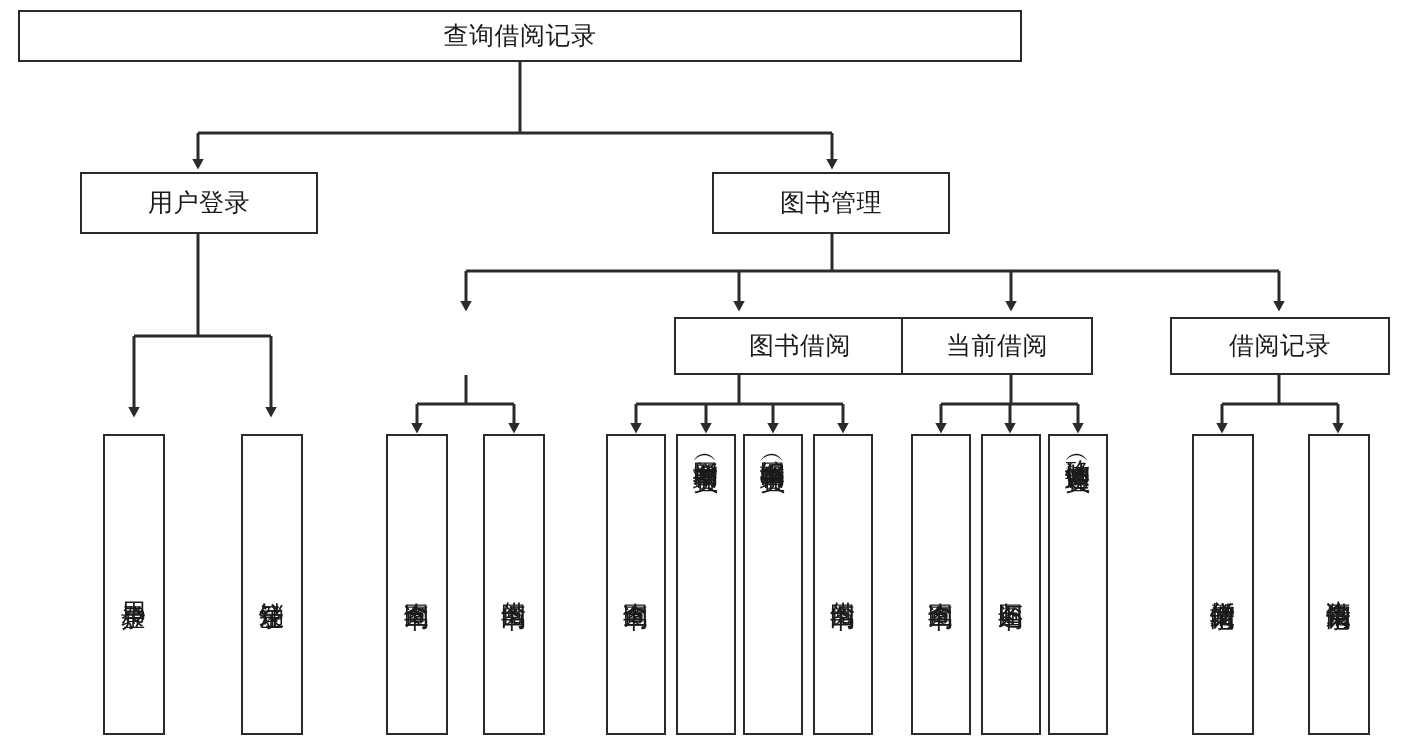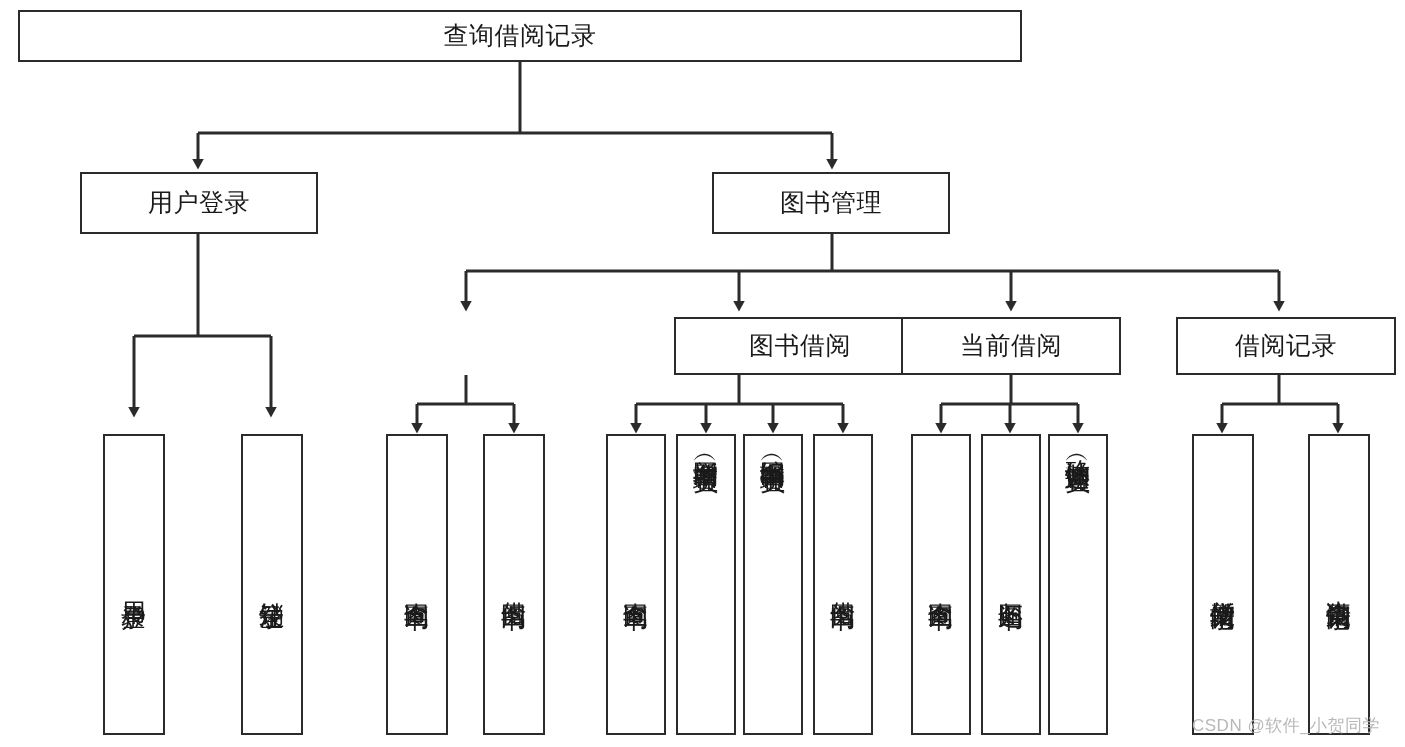--- a/index.html
+++ b/index.html
@@ -134,24 +134,24 @@
   <div class="node horiz" style="left:80px; top:172px; width:238px; height:62px;">
     <span class="lbl">用户登录</span>
   </div>
   <div class="node horiz" style="left:712px; top:172px; width:238px; height:62px;font-family:Liberation Serif, serif;">
     <span class="lbl">图书管理</span>
   </div>
 
   <div class="node horiz" style="left:630px; top:317px; width:252px; height:58px;margin-left:44px;">
     <span class="lbl">图书借阅</span>
   </div>
-  <div class="node horiz" style="left:901px; top:317px; width:220px; height:58px;">
+  <div class="node horiz" style="left:901px; top:317px; width:192px; height:58px;">
     <span class="lbl">当前借阅</span>
   </div>
-  <div class="node horiz" style="left:1170px; top:317px; width:220px; height:58px;margin-left:6px;">
+  <div class="node horiz" style="left:1170px; top:317px; width:220px; height:58px;">
     <span class="lbl">借阅记录</span>
   </div>
 
   <div class="node vert mid" style="left:103px; top:434px; width:62px; height:301px;">
     <span class="lbl">用户登录</span>
   </div>
   <div class="node vert mid" style="left:241px; top:434px; width:62px; height:301px;">
     <span class="lbl">注销登录</span>
   </div>
 
@@ -185,15 +185,14 @@
     <span class="lbl">确认归还（管理员）</span>
   </div>
 
   <div class="node vert mid" style="left:1192px; top:434px; width:62px; height:301px;">
     <span class="lbl">新增借阅记录</span>
   </div>
   <div class="node vert mid" style="left:1308px; top:434px; width:62px; height:301px;">
     <span class="lbl">查询借阅记录</span>
   </div>
 
-  <div class="watermark" style="left:1192px; top:714px;">CSDN @软件_小贺同学</div>
 
 </div>
 
 </body></html>

